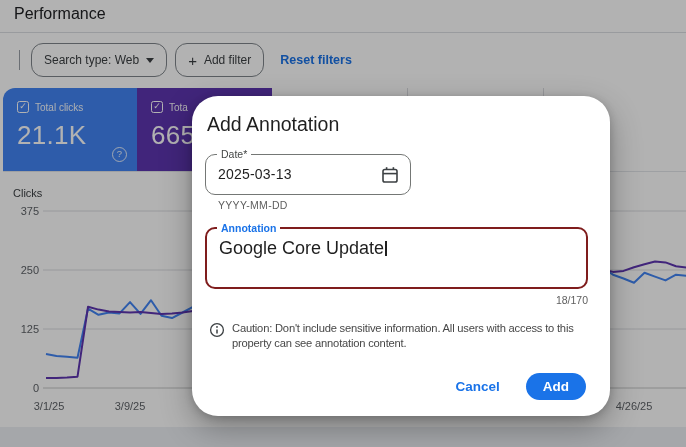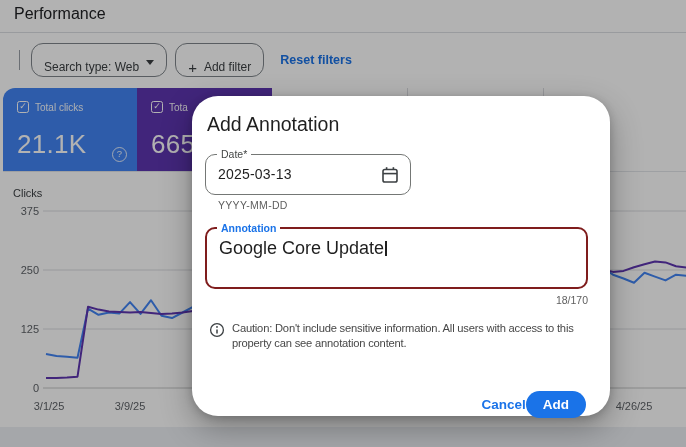--- a/index.html
+++ b/index.html
@@ -12,35 +12,35 @@
   .app-title { position:absolute; left:14px; top:5px; font-size:16px; color:#202124; }
   .header-rule { position:absolute; left:0; right:0; top:32px; height:1px; background:#dcdfe3; }
 
   .toolbar { position:absolute; left:8px; top:48px; height:24px; display:flex; align-items:center; }
   .seg-control { display:inline-flex; height:24px; border:1px solid #80868b; border-radius:8px; overflow:hidden; background:#fff; }
   .seg { padding:0 13px; font-size:12px; line-height:22px; color:#3c4043; border-left:1px solid #80868b; cursor:pointer; display:flex; align-items:center; gap:7px; white-space:nowrap; }
   .seg:first-child { border-left:none; }
   .seg.selected { background:#d3e3fd; color:#041e49; font-weight:bold; }
   .caret-down { width:0; height:0; border-left:4px solid transparent; border-right:4px solid transparent; border-top:5px solid currentColor; display:inline-block; }
   .tb-divider { width:1px; height:20px; background:#9aa0a6; margin:0 11px; }
-  .pill { display:inline-flex; align-items:flex-start; gap:7px; height:24px; border:1px solid #80868b; border-radius:12px; padding:16px 12px; font-size:12px; color:#3c4043; background:#fff; margin-right:8px; white-space:nowrap; }
+  .pill { display:inline-flex; align-items:center; gap:7px; height:24px; border:1px solid #80868b; border-radius:12px; padding:16px 12px; font-size:12px; color:#3c4043; background:#fff; margin-right:8px; white-space:nowrap; }
   .plus-glyph { font-size:15px; line-height:15px; color:#3c4043; }
   .reset-link { font-size:12.5px; color:#1a73e8; font-weight:bold; margin-left:8px; white-space:nowrap; }
 
   
   .panel { position:absolute; left:3px; top:88px; width:683px; height:339px; background:#fff; border-radius:12px; overflow:hidden; }
   .cards-row { display:flex; height:84px; border-bottom:1px solid #e3e6ea; }
   .mcard { position:relative; width:134px; flex:none; cursor:pointer; }
   .mcard.clicks { background:#4285f4; }
   .mcard.impressions { background:#5e35b1; width:135px; }
   .mcard.plain { width:136px; background:#fff; border-right:1px solid #dadce0; }
   .mcard-top { position:absolute; left:14px; top:13px; display:flex; align-items:center; gap:6px; }
   .cbx { width:12px; height:12px; border:1.5px solid #fff; border-radius:2.5px; color:#fff; font-family:"DejaVu Sans", sans-serif; font-size:9px; line-height:9px; text-align:center; }
   .mcard-label { font-size:10px; color:rgba(255,255,255,0.95); white-space:nowrap; }
-  .mcard-value { position:absolute; left:14px; top:32px; font-size:26px; color:#fff; letter-spacing:0.3px;margin-top:9px; }
+  .mcard-value { position:absolute; left:14px; top:32px; font-size:26px; color:#fff; letter-spacing:0.3px; }
   .help-bub { position:absolute; right:10px; bottom:9px; width:15px; height:15px; border:1.4px solid rgba(255,255,255,0.85); border-radius:50%; color:rgba(255,255,255,0.9); font-size:9.5px; line-height:12px; text-align:center; }
 
   .chart-region { position:relative; height:255px; }
   .axis-title { position:absolute; left:10px; top:15px; font-size:11px; color:#3c4043; }
   .ytick { position:absolute; left:6px; width:30px; text-align:right; font-size:11px; color:#5f6368; height:14px; line-height:14px; }
   .yt0 { top:32px; } .yt1 { top:91px; } .yt2 { top:150px; } .yt3 { top:209px; }
   .xtick { position:absolute; top:228px; transform:translateX(-50%); font-size:11px; color:#5f6368; white-space:nowrap; }
   .xt0 { left:46px; } .xt1 { left:127px; } .xt2 { left:631px; }
   #chart-svg { position:absolute; left:0; top:0; }
 
@@ -60,21 +60,21 @@
 
   .anno-group { position:absolute; left:13px; top:131px; width:383px; height:62px; border:2px solid #7f1d1d; border-radius:10px; background:#fff; cursor:text; }
   .anno-group .float-label { color:#1a73e8; font-weight:bold; left:10px; }
   .anno-value { position:absolute; left:12px; top:9px; font-size:18px; color:#1f1f1f; white-space:nowrap; }
   .text-caret { display:inline-block; width:1.5px; height:15px; background:#1f1f1f; vertical-align:-2px; margin-left:1px; }
   .char-counter { position:absolute; left:13px; top:198px; width:383px; text-align:right; font-size:10.5px; color:#5e5e5e; }
 
   .caution-icon { position:absolute; left:17px; top:226px; }
   .caution-text { position:absolute; left:40px; top:225px; width:356px; font-size:11.2px; line-height:15px; letter-spacing:-0.2px; color:#474747; }
 
-  .actions { position:absolute; right:24px; top:295px; display:flex; align-items:center; }
+  .actions { position:absolute; right:24px; top:277px; display:flex; align-items:center; gap:26px; }
   .cancel-btn { font-size:13.5px; color:#1a73e8; font-weight:bold; cursor:pointer; }
   .add-btn { height:27px; line-height:27px; padding:0 17px; border-radius:14px; background:#1a73e8; color:#fff; font-size:13.5px; font-weight:bold; cursor:pointer; }
 </style>
 </head>
 <body>
 
 <div class="screen">
 
   <div class="page">
     <div class="app-title">Performance</div>

